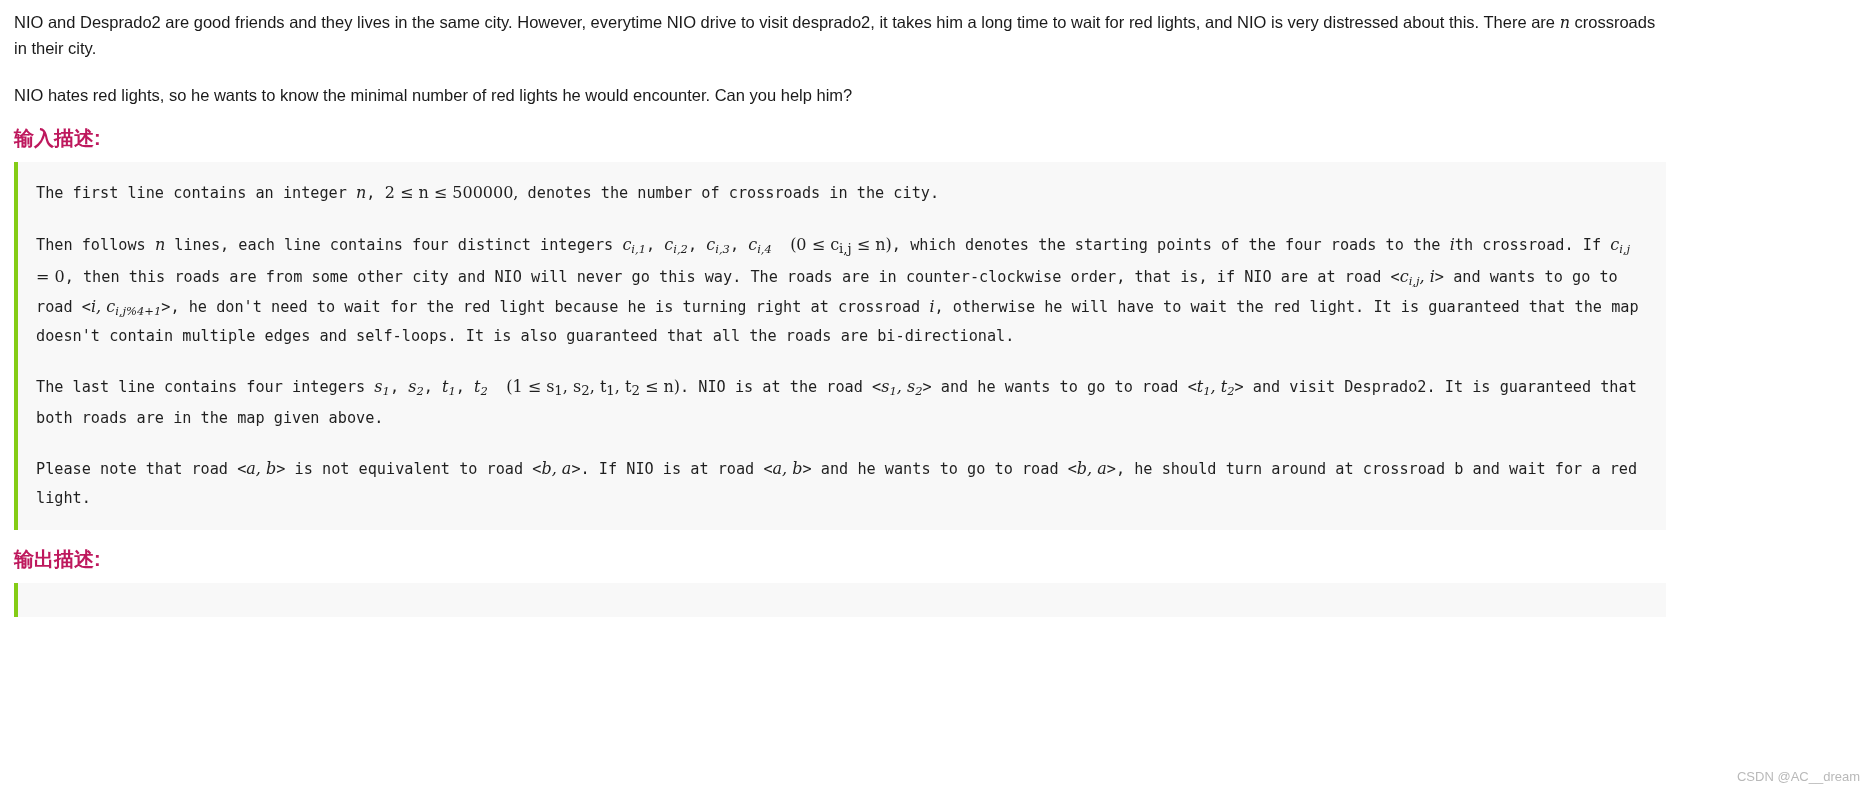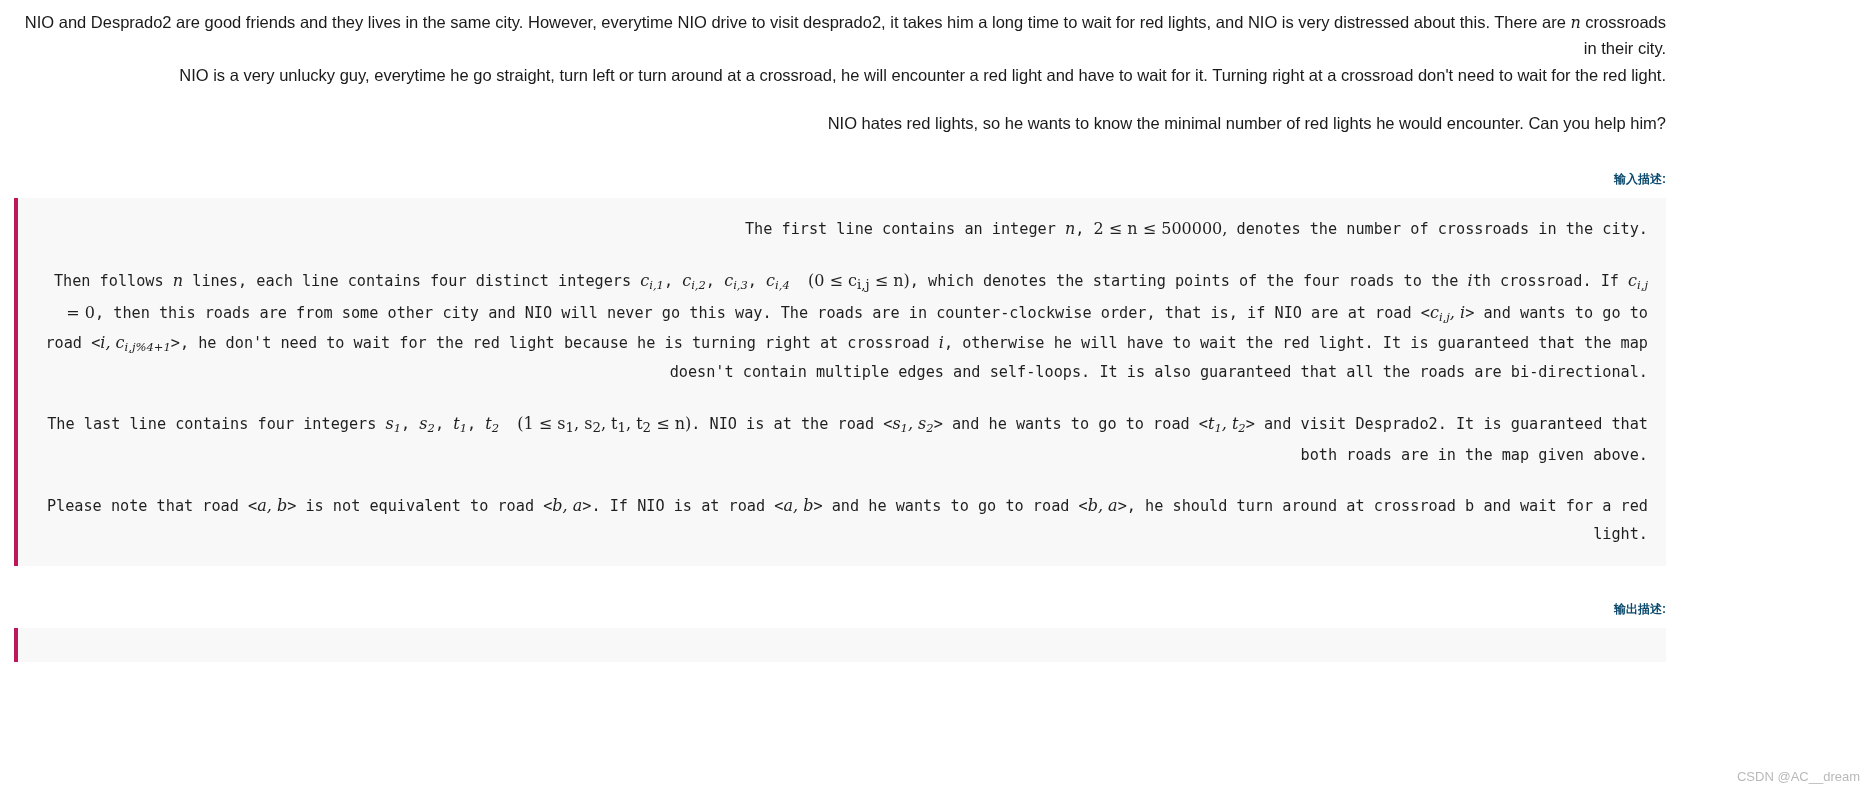--- a/index.html
+++ b/index.html
@@ -11,43 +11,42 @@
     height: 792px;
     overflow: hidden;
   }
   body {
     font-family: "Liberation Sans", sans-serif;
     color: #1f1f1f;
   }
   .page {
     padding: 10px 14px 0 14px;
     width: 1680px;
-    text-align: right;
   }
   .intro {
     font-size: 16.5px;
     line-height: 1.55;
     color: #1a1a1a;
     margin: 0 0 0 0;
   }
   .intro p {
     margin: 0 0 2px 0;
   }
   .intro p.spaced {
     margin-top: 22px;
   }
   .section-title {
     font-weight: bold;
-    font-size: 12px;
-    color: #0c4a6e;
-    margin: 35px 0 10px 0;
+    font-size: 20px;
+    color: #be185d;
+    margin: 16px 0 10px 0;
   }
   .code-block {
     background: #f8f8f8;
-    border-left: 4px solid #be185d;
+    border-left: 4px solid #84cc16;
     padding: 16px 18px 18px 18px;
     font-family: "DejaVu Sans Mono", "Liberation Mono", monospace;
     font-size: 15.2px;
     line-height: 1.85;
     color: #1f1f1f;
     width: 100%;
   }
   .code-block .para {
     margin: 0 0 22px 0;
   }
@@ -84,21 +83,20 @@
   }
   .out-block { margin-top: 0; }
 </style>
 </head>
 <body>
 
 <div class="page">
 
   <div class="intro">
     <p><span>NIO and Desprado2 are good friends and they lives in the same city. However, everytime NIO drive to visit desprado2, it takes him a long time to wait for red lights, and NIO is very distressed about this. There are </span><span class="mathit">n</span><span> crossroads in their city.</span></p>
-    <p>NIO is a very unlucky guy, everytime he go straight, turn left or turn around at a crossroad, he will encounter a red light and have to wait for it. Turning right at a crossroad don't need to wait for the red light.</p>
     <p class="spaced">NIO hates red lights, so he wants to know the minimal number of red lights he would encounter. Can you help him?</p>
   </div>
 
   <div class="section-title">输入描述:</div>
 
   <div class="code-block">
     <div class="para"><span>The first line contains an integer </span><span class="mathit">n</span><span>, </span><span class="mathrm">2 ≤ n ≤ 500000,</span><span> denotes the number of crossroads in the city.</span></div>
 
     <div class="para"><span>Then follows </span><span class="mathit">n</span><span> lines, each line contains four distinct integers </span><span class="mathsub"><span>c</span><sub>i,1</sub></span>, <span class="mathsub"><span>c</span><sub>i,2</sub></span>, <span class="mathsub"><span>c</span><sub>i,3</sub></span>, <span class="mathsub"><span>c</span><sub>i,4</sub></span>&nbsp; <span class="mathrm"><span>(0 ≤ c</span><sub>i,j</sub><span> ≤ n)</span></span><span>, which denotes the starting points of the four roads to the </span><span class="mathit">i</span><span>th crossroad. If </span><span class="mathsub"><span>c</span><sub>i,j</sub><span class="mathrm"> = 0</span></span><span>, then this roads are from some other city and NIO will never go this way. The roads are in counter-clockwise order, that is, if NIO are at road &lt;</span><span class="mathsub"><span>c</span><sub>i,j</sub><span>, i</span></span><span>&gt; and wants to go to road &lt;</span><span class="mathsub"><span>i, c</span><sub>i,j%4+1</sub></span><span>&gt;, he don't need to wait for the red light because he is turning right at crossroad </span><span class="mathit">i</span><span>, otherwise he will have to wait the red light. It is guaranteed that the map doesn't contain multiple edges and self-loops. It is also guaranteed that all the roads are bi-directional.</span></div>
 

